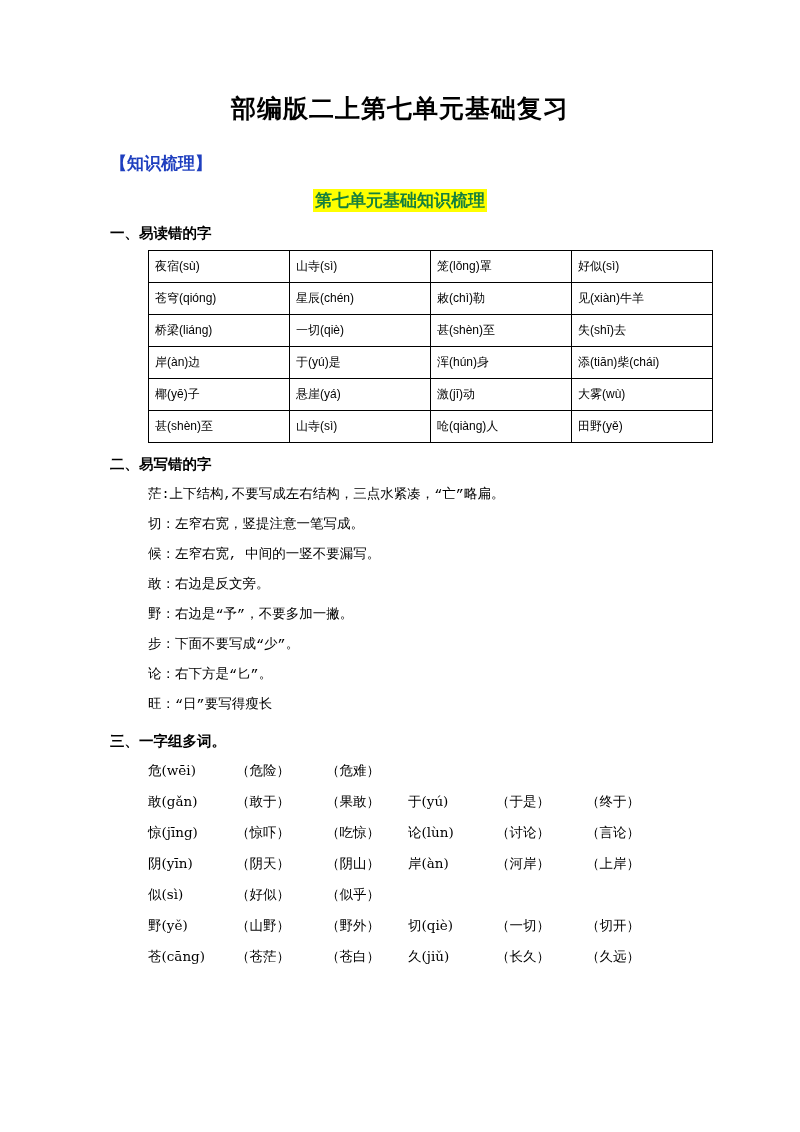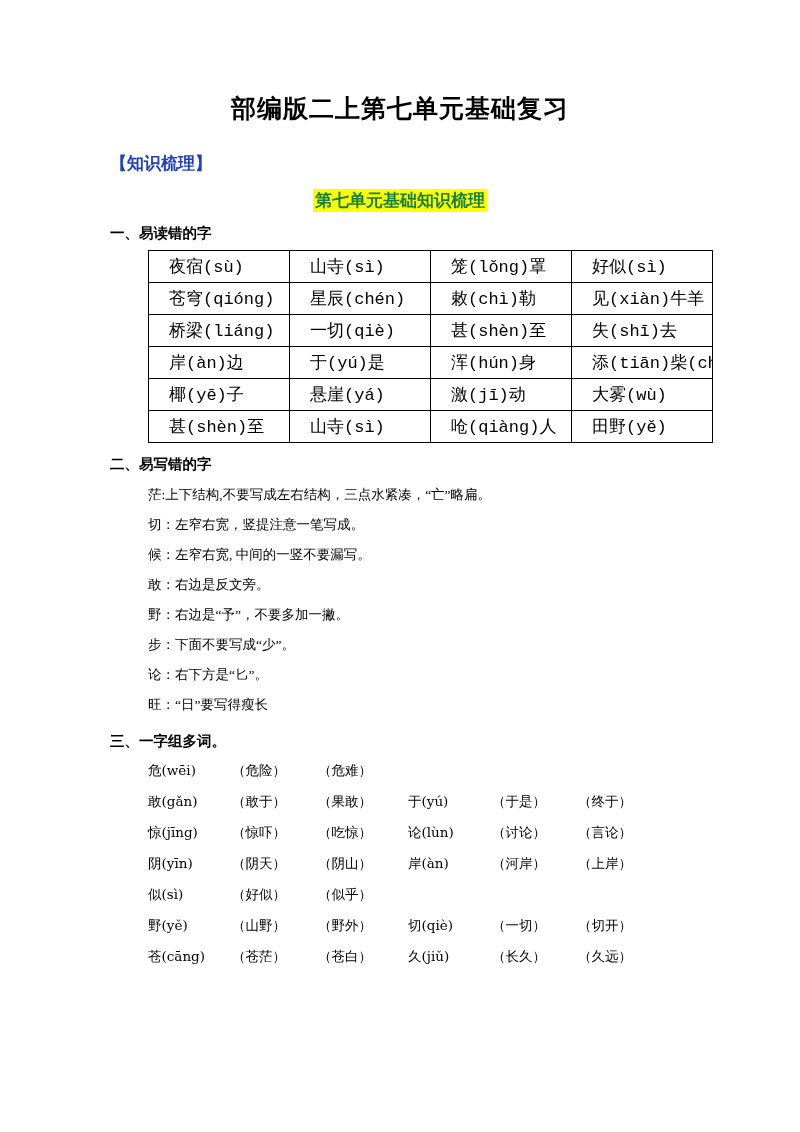--- a/index.html
+++ b/index.html
@@ -66,52 +66,53 @@
   table.chars {
     border-collapse: collapse;
     margin-left: 148px;
     margin-top: 7px;
     width: 565px;
     table-layout: fixed;
   }
   table.chars td {
     border: 1px solid #000000;
     height: 31px;
-    padding: 0 20px;
-    font-size: 17px;
+    padding: 0 6px;
+    font-size: 12px;
     vertical-align: middle;
-    font-family: Liberation Mono, monospace;
+    font-family: Liberation Sans, sans-serif;
     white-space: nowrap;
     overflow: hidden;
   }
 
   .notes {
     margin-top: 6px;
   }
   .note-line {
     margin-left: 148px;
     font-size: 13.5px;
     line-height: 30px;
-    font-family: Liberation Serif, serif;
+    font-family: Liberation Mono, monospace;
   }
 
   .words {
     margin-top: 4px;
     margin-left: 148px;
     width: 520px;
   }
   .word-row {
     display: flex;
     line-height: 31px;
     font-size: 13.5px;
     font-family: "DejaVu Serif", "Liberation Serif", serif;
   }
   .word-col {
     width: 50%;
     display: flex;
+    gap: 8px;
   }
   .w-head { width: 84px; }
   .w-item { width: 86px; }
 </style>
 </head>
 <body>
 
 <div class="page">
 
   <div class="doc-title">部编版二上第七单元基础复习</div>

